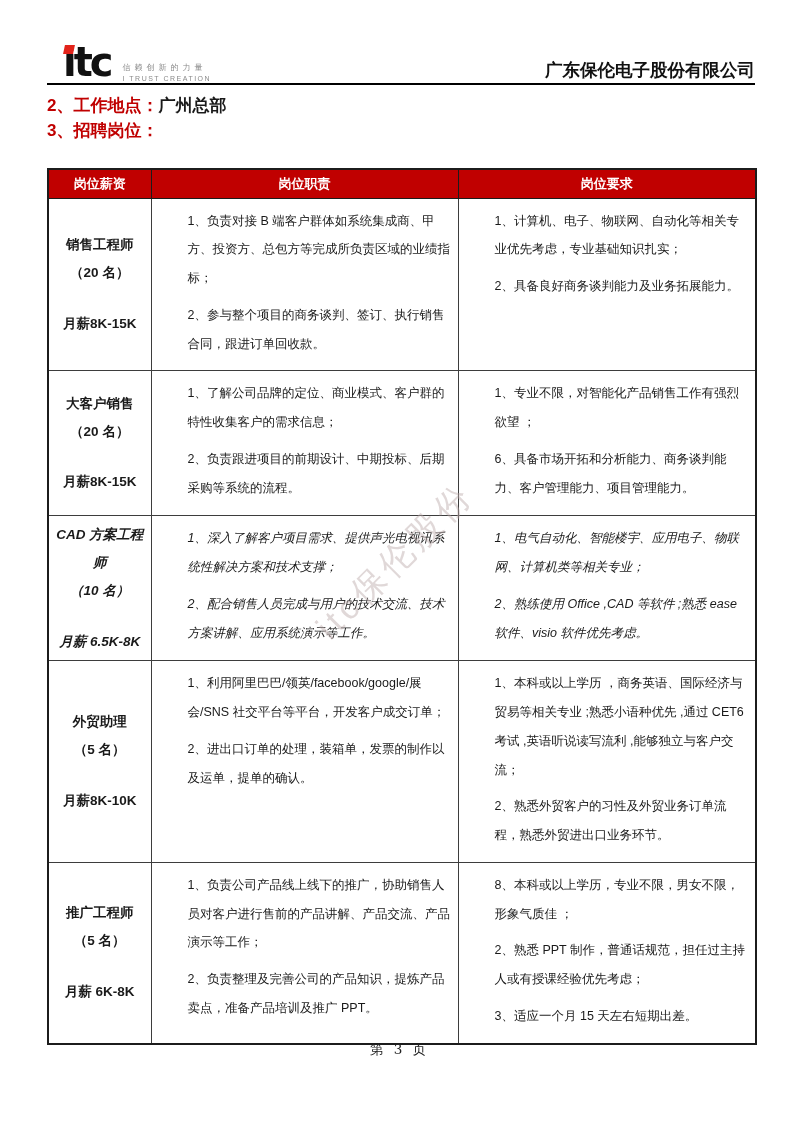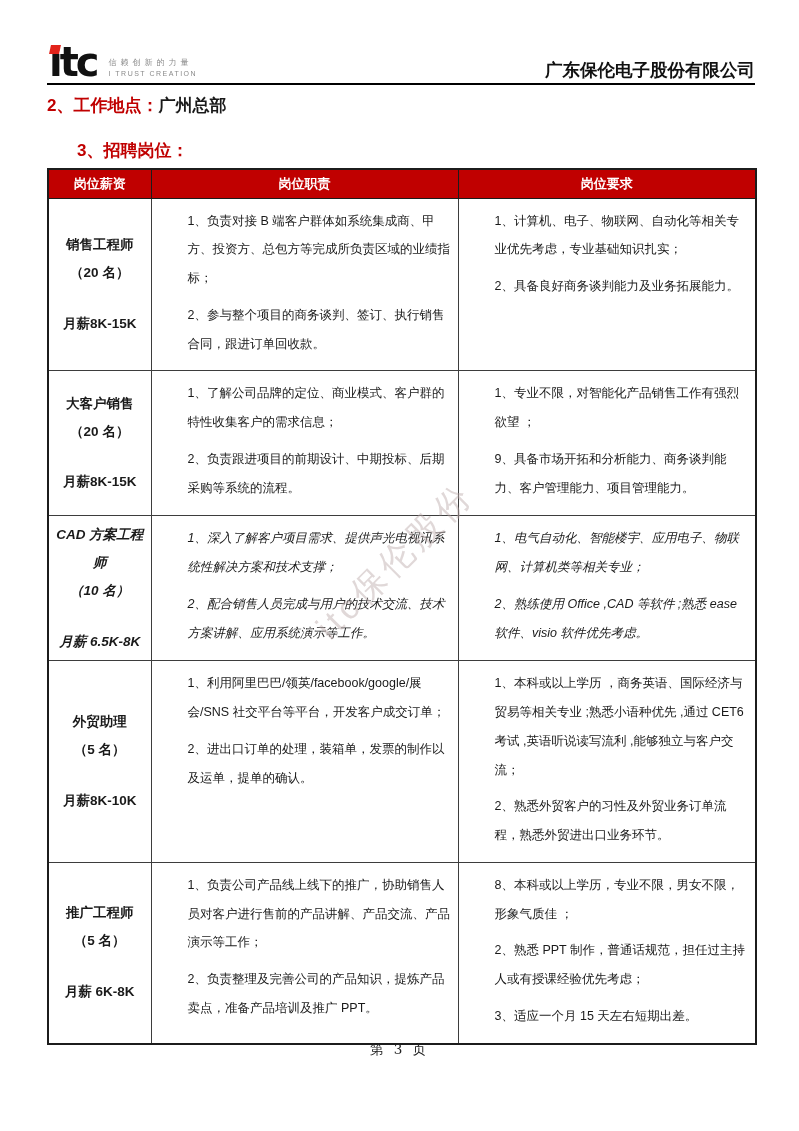--- a/index.html
+++ b/index.html
@@ -6,35 +6,35 @@
   html,body { background:#888; }
   .page {
     width:799px; height:1131px; margin:0 auto; position:relative;
     background:#fff; overflow:hidden;
     font-family:"Liberation Sans","DejaVu Sans",sans-serif;
     color:#1a1a1a;
   }
   
   .header { position:absolute; left:47px; right:44px; top:42px; height:43px;
             border-bottom:2.5px solid #000; }
-  .logo { position:absolute; left:2px; top:0; display:flex; align-items:center; }
+  .logo { position:absolute; left:16px; top:0; display:flex; align-items:flex-end; }
   .logo-mark { position:relative; font-family:"DejaVu Sans",sans-serif; font-weight:bold;
                font-size:40px; line-height:40px; letter-spacing:-3px; color:#111; }
   .logo-dot { position:absolute; left:1px; top:3px; width:10px; height:9px;
               background:var(--logo_red,#e2231a); transform:skewX(-12deg); }
   .tagline { margin:9px 0 0 12px; color:#8a8a8a; }
   .tagline-cn { font-size:8px; letter-spacing:4px; }
   .tagline-en { font-size:7px; letter-spacing:1.5px; margin-top:2px; }
   .company { position:absolute; right:0; bottom:1px; font-size:17.5px; font-weight:bold; color:#111; }
   
   .section { position:absolute; left:47px; font-size:17px; font-weight:bold; }
   .section .sec-label { color:var(--accent_red,#c00000); }
   .section .sec-value { color:#1a1a1a; }
   .section-2 { top:94px; }
-  .section-3 { top:139px;margin-left:30px; }
+  .section-3 { top:119px; }
   
   table.jobs { position:absolute; left:47px; top:168px; width:708px;
                border-collapse:collapse; table-layout:fixed;border-radius:23px; }
   table.jobs th, table.jobs td { border:1px solid #3d3d3d; }
   table.jobs { border:2px solid #1c1c1c; }
   table.jobs th {
     background:var(--accent_red,#c00000); color:#fff;
     font-size:13px; font-weight:bold; height:29px;
     border-color:#1c1c1c;
   }
@@ -122,21 +122,21 @@
             <div class="pos-title">大客户销售</div>
             <div class="pos-count">（20 名）</div>
             <div class="pos-salary">月薪8K-15K</div>
           </td>
           <td class="cell-text">
             <div class="para">1、了解公司品牌的定位、商业模式、客户群的特性收集客户的需求信息；</div>
             <div class="para">2、负责跟进项目的前期设计、中期投标、后期采购等系统的流程。</div>
           </td>
           <td class="cell-text">
             <div class="para">1、专业不限，对智能化产品销售工作有强烈欲望 ；</div>
-            <div class="para">9、具备市场开拓和分析能力、商务谈判能力、客户管理能力、项目管理能力。</div>
+            <div class="para">6、具备市场开拓和分析能力、商务谈判能力、客户管理能力、项目管理能力。</div>
           </td>
         </tr>
         <tr>
           <td class="cell-pos">
             <div class="pos-title">CAD 方案工程师</div>
             <div class="pos-count">（10 名）</div>
             <div class="pos-salary">月薪 6.5K-8K</div>
           </td>
           <td class="cell-text">
             <div class="para">1、深入了解客户项目需求、提供声光电视讯系统性解决方案和技术支撑；</div>

